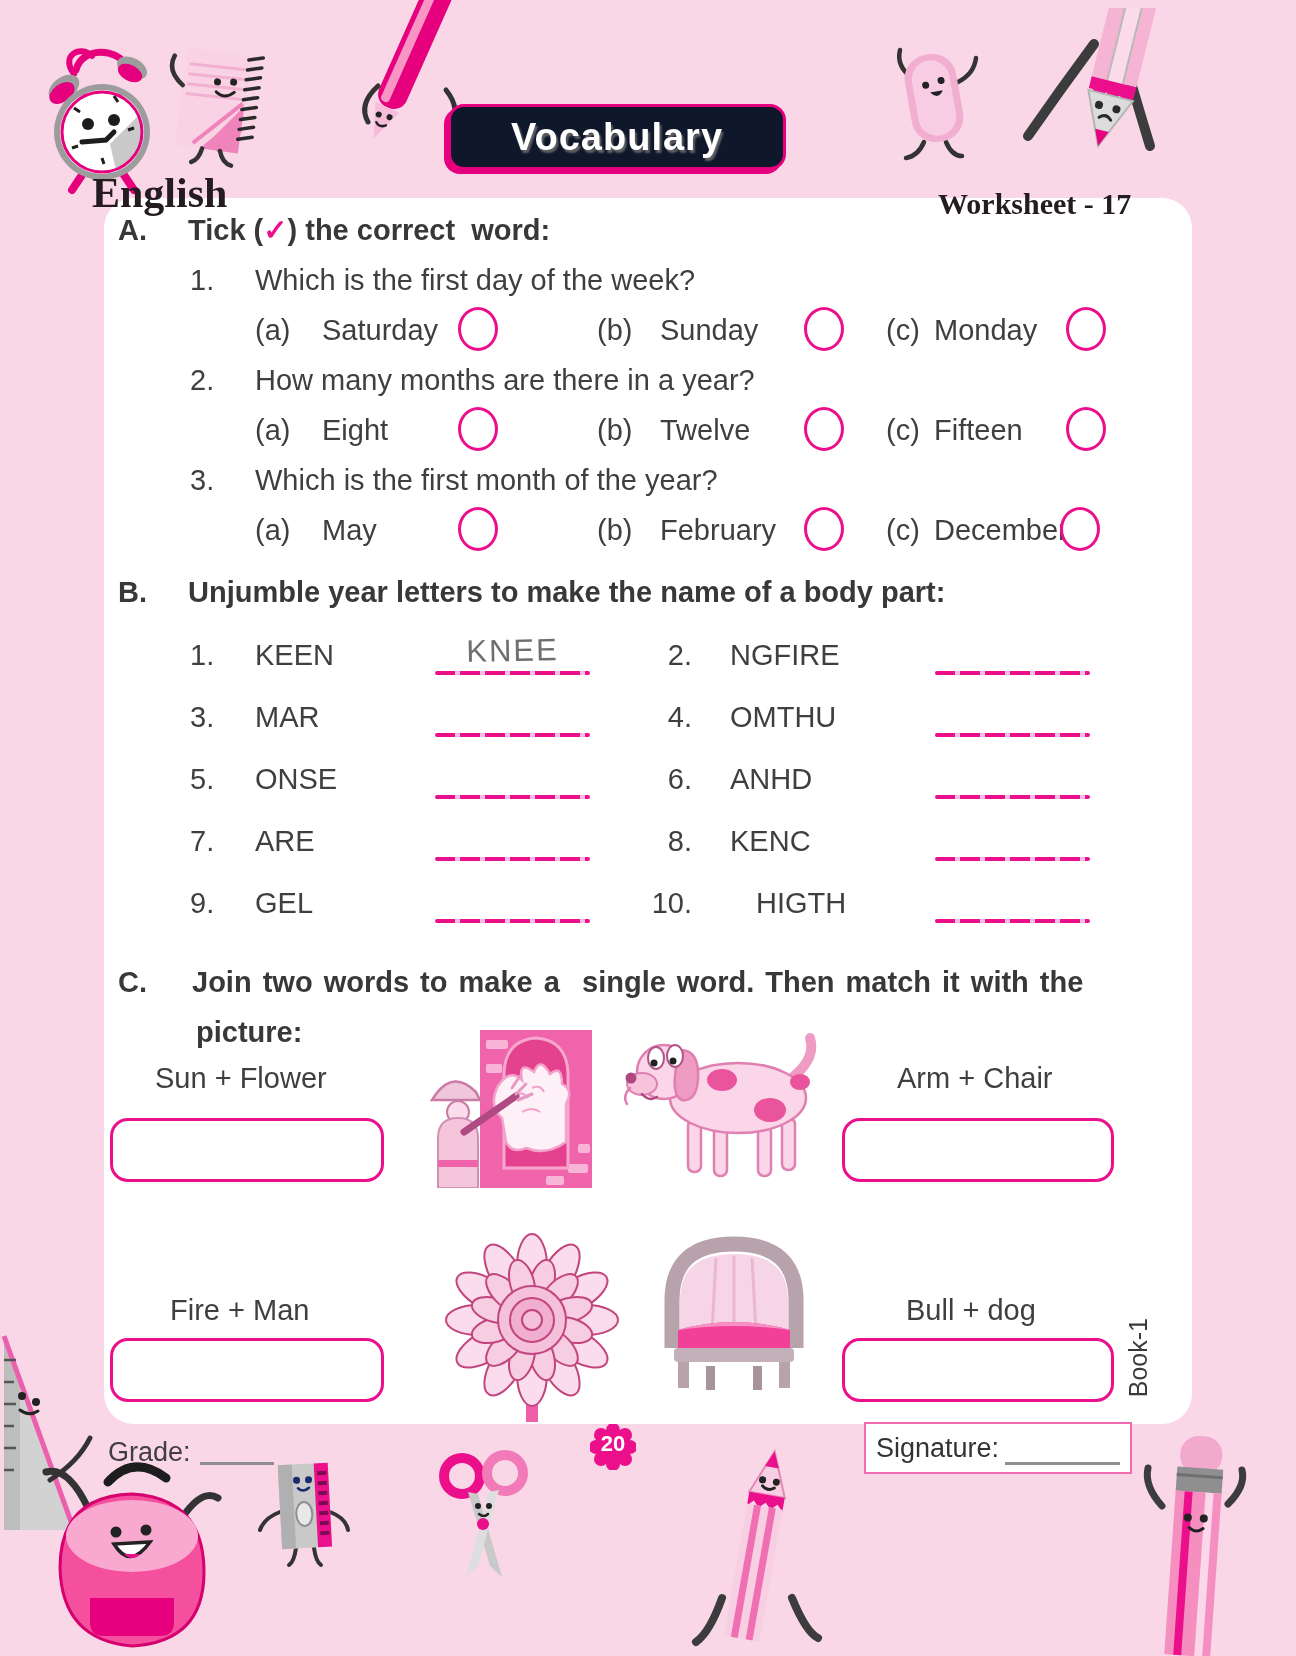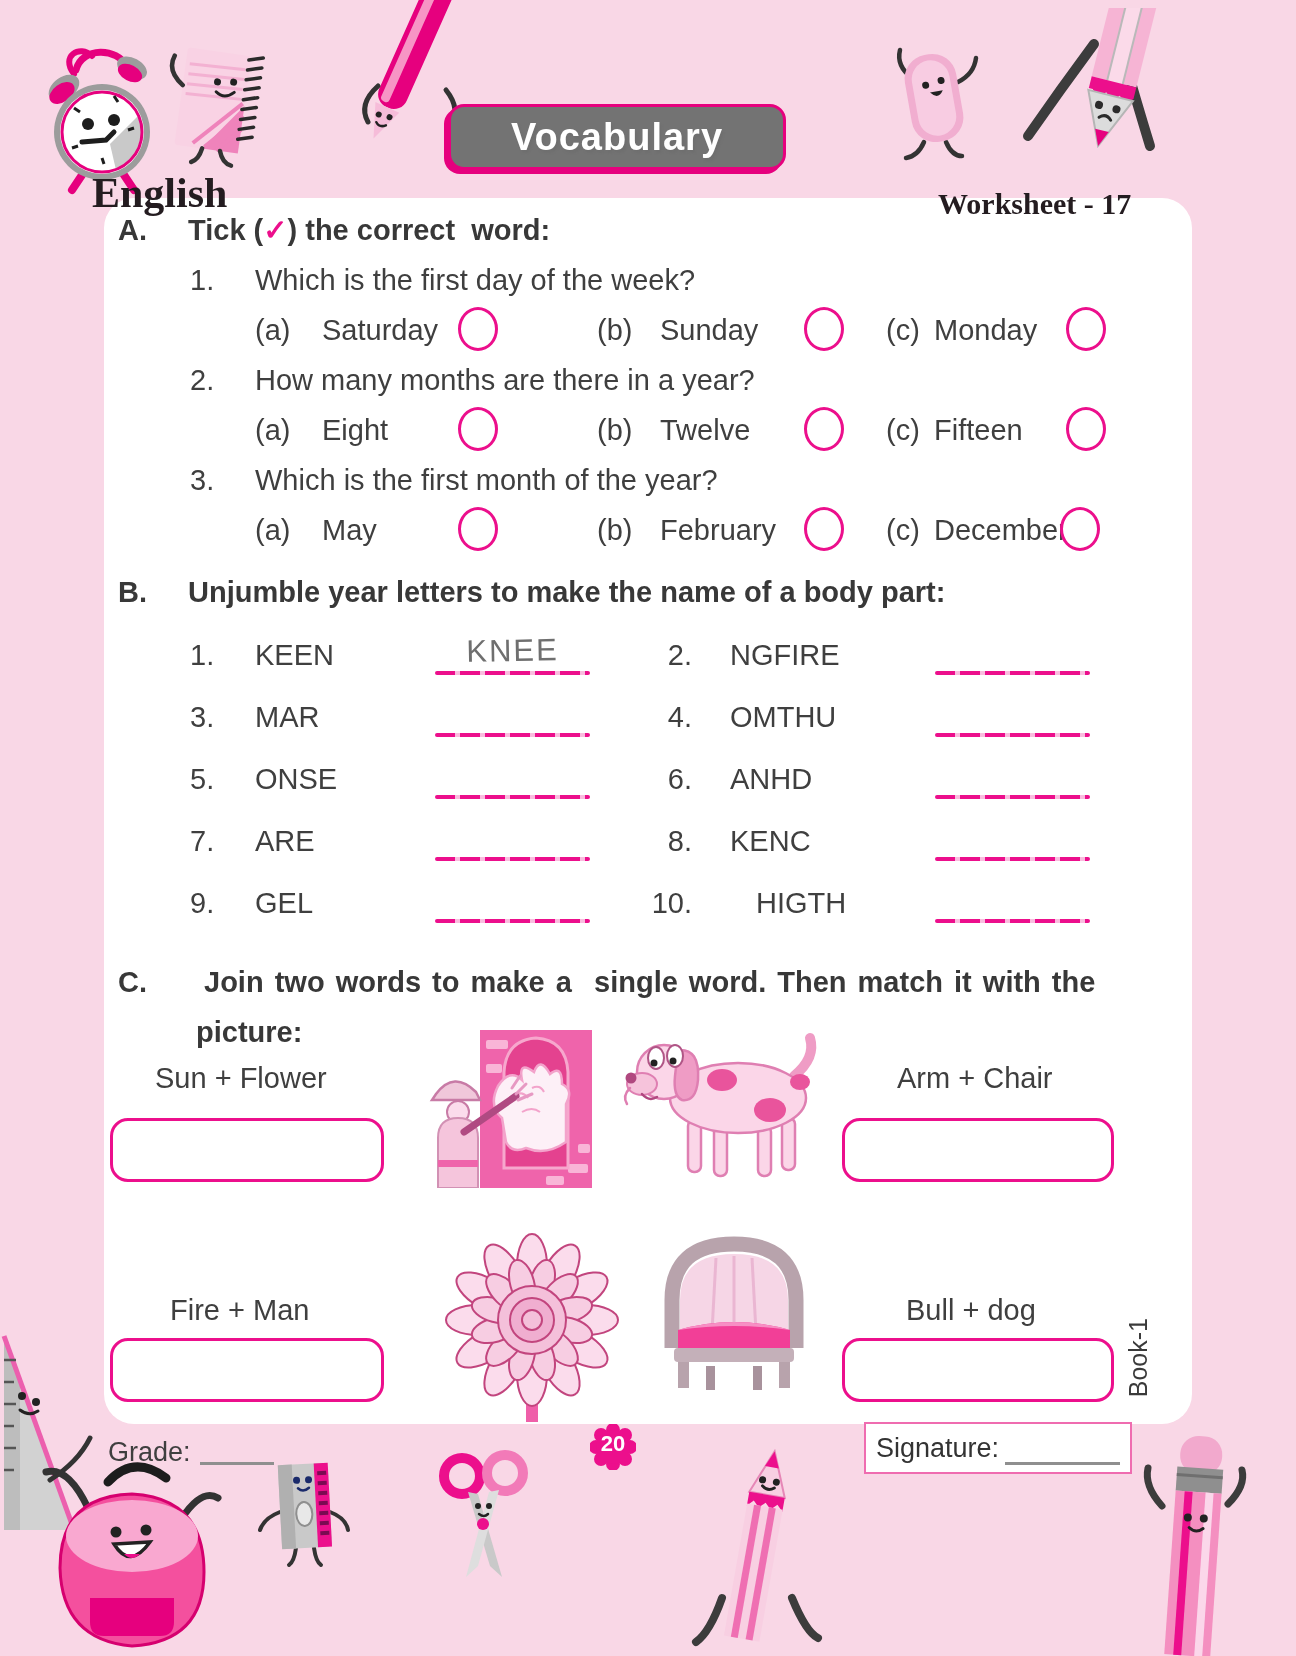--- a/index.html
+++ b/index.html
@@ -11,21 +11,21 @@
   .t{position:absolute;white-space:pre;font-size:29px;line-height:40px;z-index:3;}
   .b{font-weight:bold;color:#383838;}
   .serif{font-family:"Liberation Serif",serif;font-weight:bold;color:#241c20;margin-top:28px;}
   .tick{color:#ec0f8c;font-weight:bold;}
   .circle{position:absolute;width:34px;height:38px;border:3px solid #ec0f8c;border-radius:50%;
           background:#fff;z-index:3;}
   .bline{position:absolute;width:155px;height:4px;z-index:3;border-radius:2px;
          background:repeating-linear-gradient(90deg,#ec0f8c 0 20px,rgba(236,15,140,.28) 20px 25px);}
   .numbox{width:62px;text-align:right;}
   .cbox{position:absolute;background:#fff;border:3px solid #ec0f8c;border-radius:18px;z-index:3;}
-  .badge{position:absolute;left:448px;top:104px;width:332px;height:60px;background:#737373;
+  .badge{position:absolute;left:448px;top:104px;width:332px;height:60px;background:#0f172a;
          border:3px solid #e6007e;border-radius:16px;box-shadow:-4px 4px 0 #e6007e;z-index:3;
          display:flex;align-items:center;justify-content:center;}
   .badge span{color:#fff;font-weight:bold;font-size:38px;letter-spacing:1px;
          text-shadow:2px 3px 2px rgba(110,110,110,.85);}
   .book{writing-mode:vertical-rl;transform:rotate(180deg);font-size:25px;color:#3a3a3a;}
   .fbox{position:absolute;background:#fff;border:2px solid #ef6cb0;z-index:3;display:flex;
         align-items:center;padding:0 10px;box-sizing:border-box;font-size:27px;color:#333;}
   .fline{flex:1;border-bottom:3px solid #8f8f8f;height:30px;margin-left:6px;}
   .uline{position:absolute;border-bottom:3px solid #8f8f8f;z-index:3;}
   .answer{color:#6f6f6f;font-size:31px;letter-spacing:2px;transform:rotate(-1deg);}
@@ -223,21 +223,21 @@
   <div class="bline" style="left:935px;top:857px"></div>
 
   <div class="t" style="left:190px;top:883px">9.</div>
   <div class="t" style="left:255px;top:883px">GEL</div>
   <div class="bline" style="left:435px;top:919px"></div>
   <div class="t numbox" style="left:630px;top:883px">10.</div>
   <div class="t" style="left:756px;top:883px">HIGTH</div>
   <div class="bline" style="left:935px;top:919px"></div>
 
   <div class="t b" style="left:118px;top:962px">C.</div>
-  <div class="t b" style="left:204px;top:962px;word-spacing:3px">Join two words to make a  single word. Then match it with the</div>
+  <div class="t b" style="left:192px;top:962px;word-spacing:3px">Join two words to make a  single word. Then match it with the</div>
   <div class="t b" style="left:196px;top:1012px">picture:</div>
 
   <div class="t" style="left:155px;top:1058px">Sun + Flower</div>
   <div class="t" style="left:897px;top:1058px">Arm + Chair</div>
   <div class="cbox" style="left:110px;top:1118px;width:268px;height:58px"></div>
   <div class="cbox" style="left:842px;top:1118px;width:266px;height:58px"></div>
 
   <svg class="deco" style="left:428px;top:1026px;z-index:3" width="188" height="162" viewBox="0 0 188 162">
     <rect x="52" y="4" width="112" height="158" fill="#ef64ab"></rect>
     <g fill="#f9b5d7">

